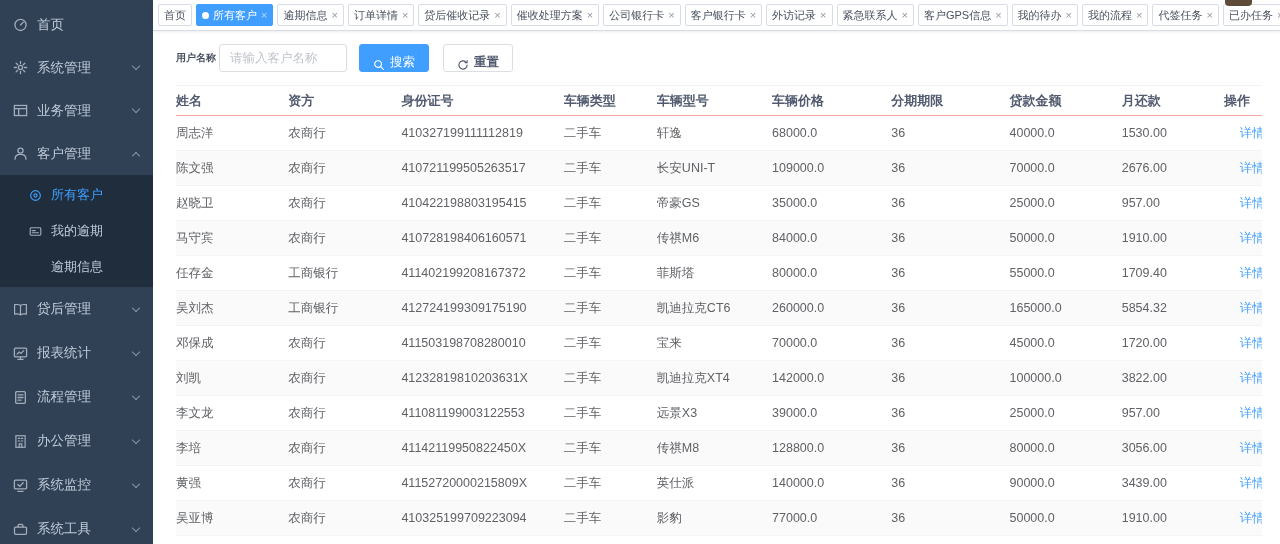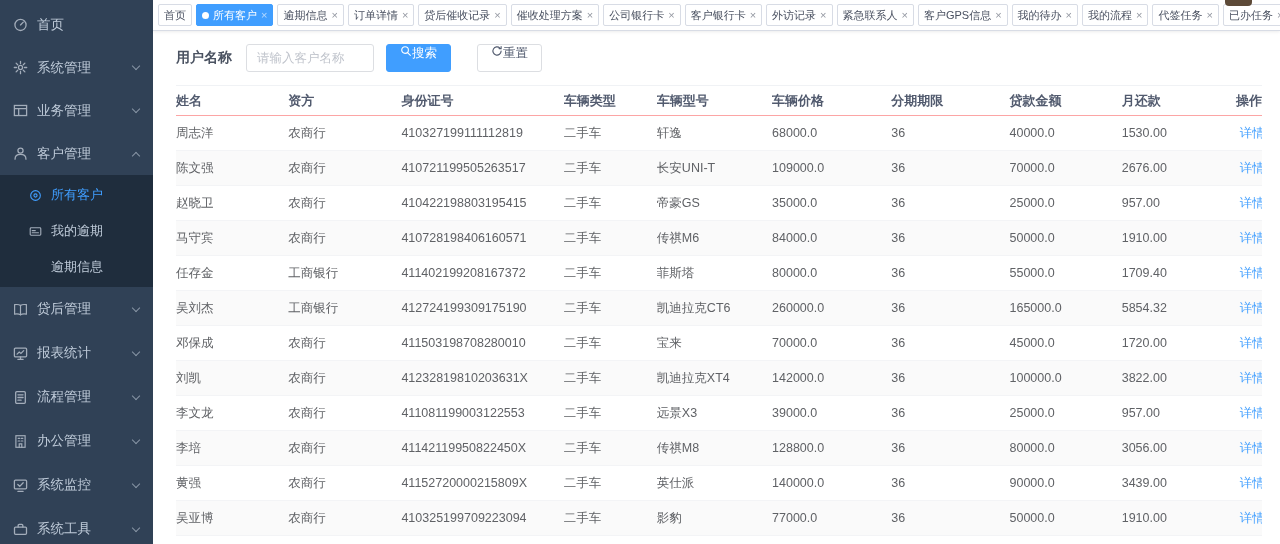--- a/index.html
+++ b/index.html
@@ -53,46 +53,46 @@
   .tab-dot { width: 7px; height: 7px; border-radius: 50%; background: #fff; flex-shrink: 0; }
   .tab-close { font-size: 11px; line-height: 1; opacity: .6; }
   .avatar-partial {
     position: absolute; top: 0; right: 28px; width: 27px; height: 6px;
     background: #5d4a38; border-radius: 0 0 4px 4px; z-index: 3;
   }
 
   .content { padding: 13px 18px 0 23px; flex: 1; overflow: hidden; }
 
   .search-row { display: flex; align-items: center; margin-bottom: 13px; }
-  .search-label { font-size: 14px; font-weight: bold; color: #4a5261; margin-right: 14px; white-space: nowrap; }
+  .search-label { font-size: 10px; font-weight: bold; color: #4a5261; margin-right: 3px; white-space: nowrap; }
   .search-input {
     width: 128px; height: 28px; border: 1px solid #dcdee2; border-radius: 3px;
     padding: 0 10px; font-size: 12.5px; color: #515a6e; outline: none; font-family: inherit;
   }
   .search-input::placeholder { color: #c0c4cc; }
   .btn {
     height: 28px; border-radius: 3px; font-size: 12.5px;
-    display: inline-flex; align-items: flex-start; 
+    display: inline-flex; align-items: flex-end; gap: 5px;
     cursor: pointer; padding: 0 13px; font-family: inherit;
   }
   .btn-search { margin-left: 12px; background: #409eff; border: 1px solid #409eff; color: #fff; }
-  .btn-reset { margin-left: 26px; background: #fff; border: 1px solid #dcdee2; color: #515a6e; }
+  .btn-reset { margin-left: 14px; background: #fff; border: 1px solid #dcdee2; color: #515a6e; font-weight: bold; }
 
   table { width: 100%; border-collapse: collapse; table-layout: fixed; }
   th {
     font-size: 13px; color: #515a6e; font-weight: bold; text-align: left;
     height: 30px; padding: 0; border-top: 1px solid #f0f2f5; border-bottom: 1px solid #fca5a5;
     white-space: nowrap; overflow: hidden;
   }
   td {
     font-size: 12.5px; color: #606266; height: 35px; padding: 0;
     border-bottom: 1px solid #f3f4f6; white-space: nowrap; overflow: hidden;
   }
   tbody tr:nth-of-type(even) { background: #fafafa; }
-  th.op, td.op { text-align: right; }
+  th.op, td.op { text-align: center; }
   .detail-link { color: #409eff; cursor: pointer; text-decoration: none; margin-left: 28px; }
   .partial-row { height: 9px; background: #fff; }
 
   .sprites { position: absolute; width: 0; height: 0; overflow: hidden; }
 </style>
 </head>
 <body>
 
 <svg class="sprites" xmlns="http://www.w3.org/2000/svg">
   <defs>

